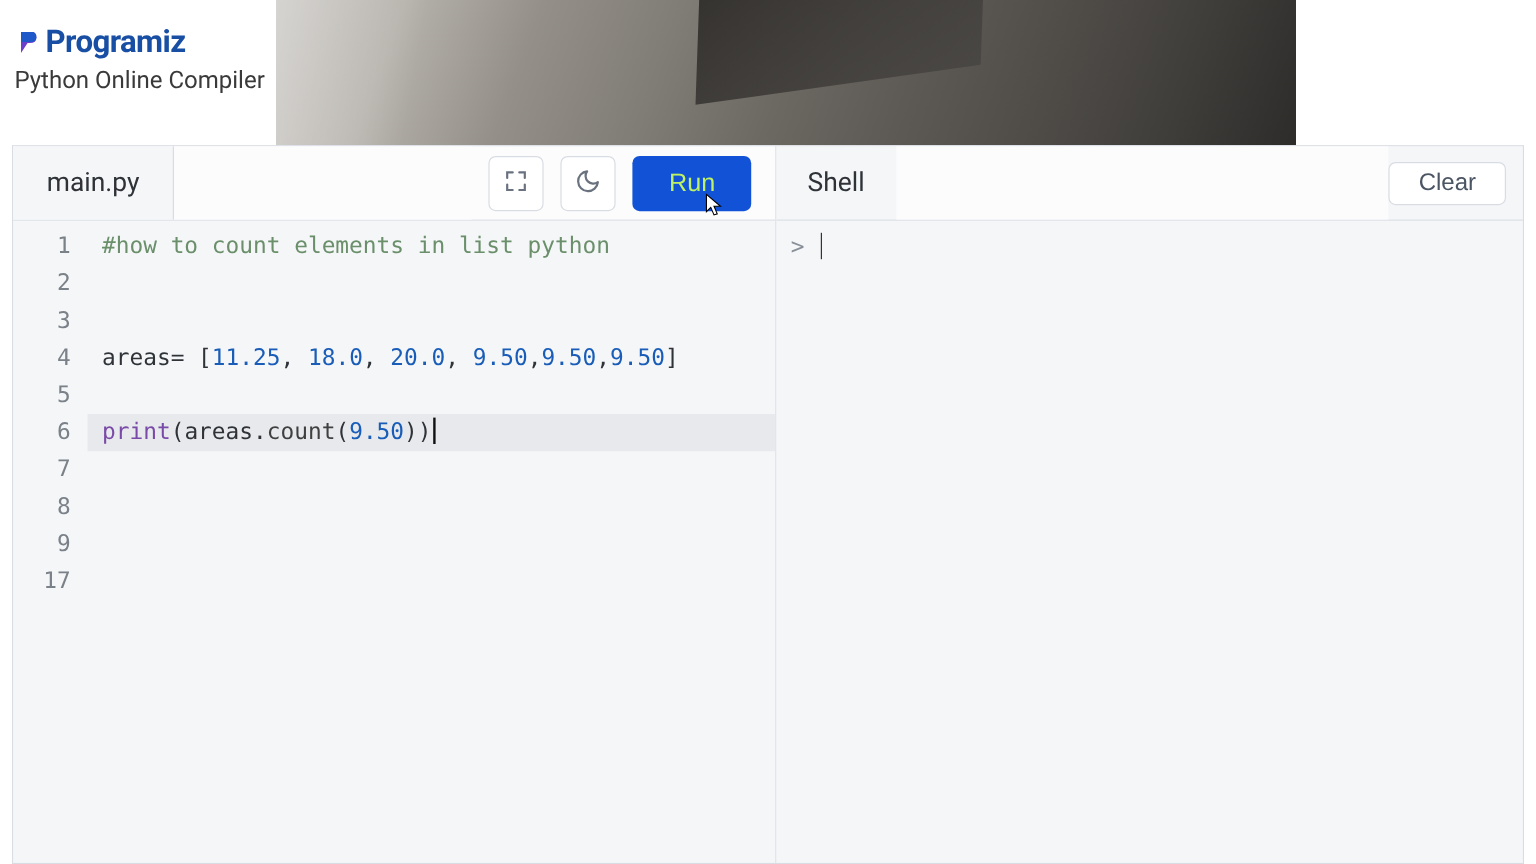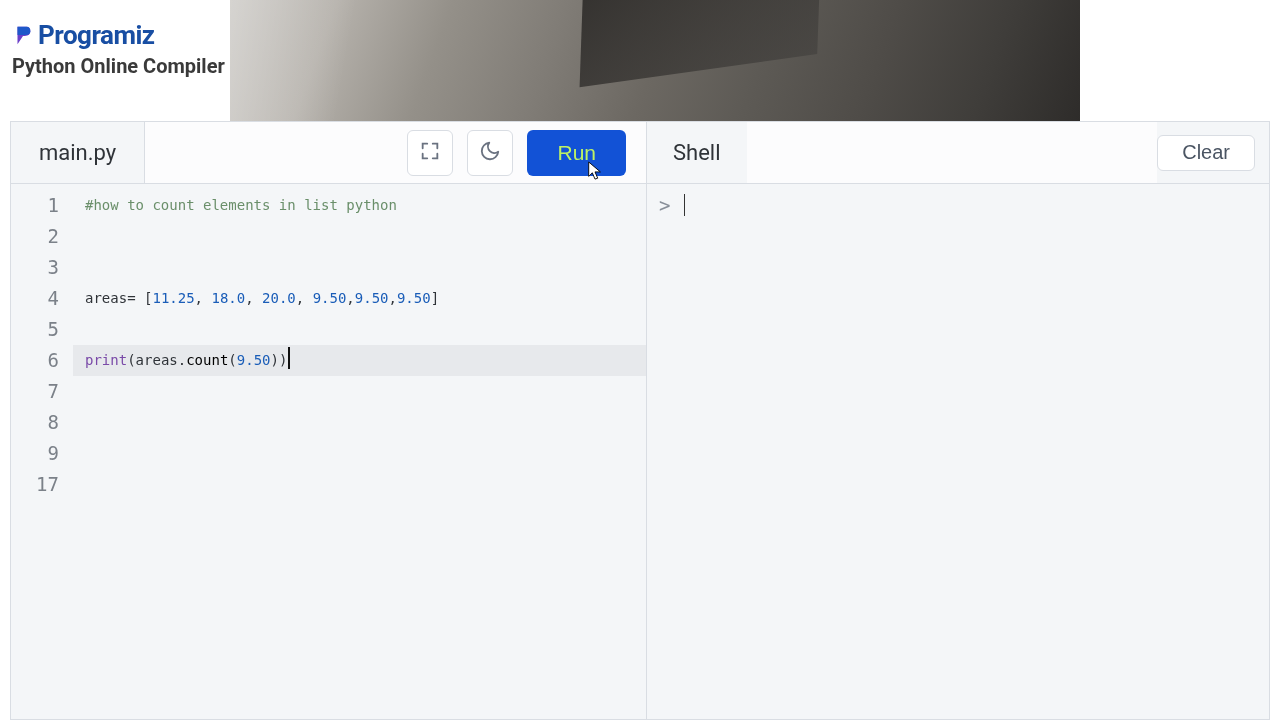--- a/index.html
+++ b/index.html
@@ -29,21 +29,20 @@
   .logo-text {
     font-size: 26px;
     font-weight: 700;
     color: #184ea3;
     letter-spacing: -0.5px;
   }
   .logo-sub {
     font-size: 20px;
     color: #3a3a3a;
     margin-top: 4px;
-    font-weight: bold;
   }
   .video-overlay {
     position: absolute;
     left: 230px;
     top: 0;
     width: 850px;
     height: 121px;
     background: linear-gradient(110deg, #c0bdb8 0%, #b6b2ac 12%, #949089 25%, #807c76 38%, #6c6862 50%, #5d5a55 62%, #4f4c48 75%, #3f3d3a 88%, #2e2c2a 100%);
     background-blend-mode: multiply;
   }
@@ -170,38 +169,38 @@
     user-select: none;
   }
   .gutter div {
     height: 31px;
     line-height: 31px;
     padding-right: 14px;
   }
   .code-area {
     flex: 1;
     padding-top: 6px;
-    font-size: 14px;
+    font-size: 19px;
     position: relative;
   }
   .code-line {
     height: 31px;
     line-height: 31px;
     padding-left: 12px;
     white-space: pre;
   }
   .hl-line {
     background: #e7e9ec;
   }
   .tok-comment { color: #6a8f6a; }
   .tok-ident   { color: #2f3338; text-align: center; }
   .tok-op      { color: #2f3338; }
   .tok-num     { color: #1a5db8; margin-top: 32px; }
   .tok-func    { color: #7a4aa8; }
-  .tok-method  { color: #000000; }
+  .tok-method  { color: #404040; }
   .tok-punc    { color: #2f3338; }
   .cursor-bar {
     display: inline-block;
     width: 2px; height: 22px;
     background: #111;
     vertical-align: -4px;
     margin-left: 1px;
   }
   .shell-body {
     flex: 1;

